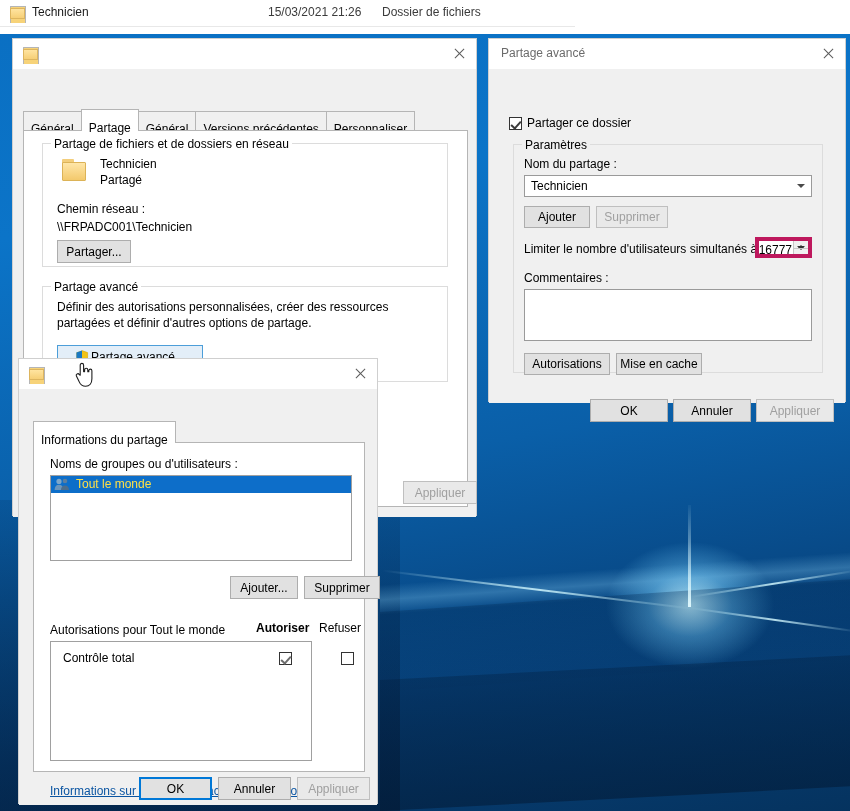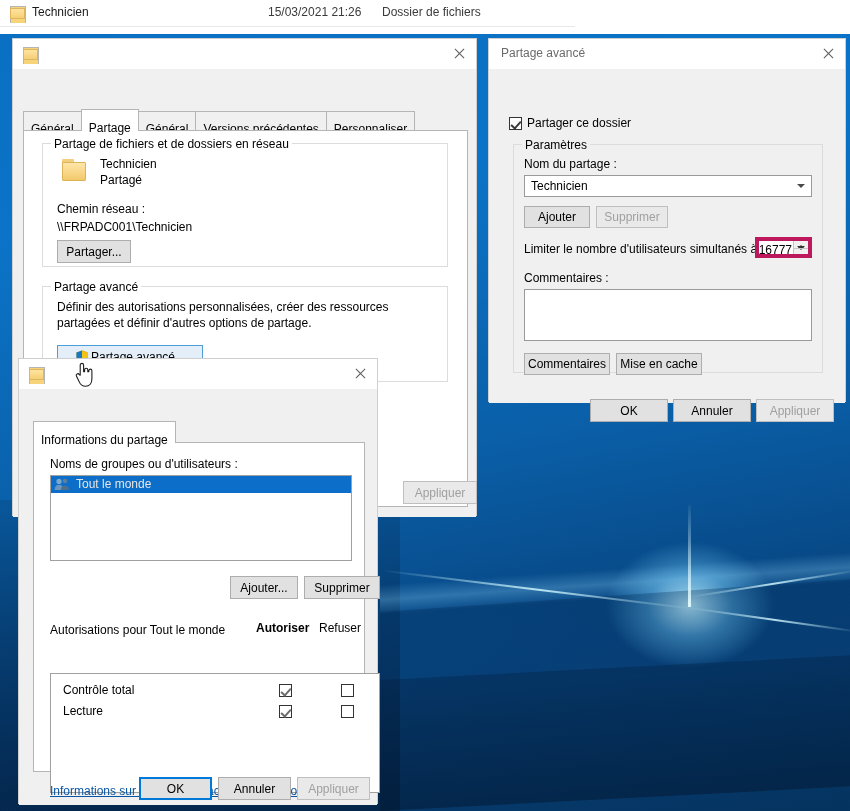--- a/index.html
+++ b/index.html
@@ -374,21 +374,21 @@
   .listrow {
     position: relative;
     height: 17px;
     line-height: 17px;
     font-size: 12px;
     padding-left: 22px;
     box-sizing: border-box;
   }
   .listrow.selected {
     background: #0d6ec9;
-    color: #e5e5e5;
+    color: #fde047;
     padding-left: 25px;
   }
   .users-icon {
     position: absolute;
     left: 3px; top: 2px;
     width: 16px; height: 13px;
   }
 
   
   .permtable {
@@ -551,21 +551,21 @@
           <span class="sbtns">
             <span class="up"></span>
             <span class="dn"></span>
           </span>
           <span class="sdiv"></span>
         </div>
 
         <span class="lbl" style="left:10px; top:126px;">Commentaires :</span>
         <div class="textbox" style="left:10px; top:144px; width:288px; height:52px;"></div>
 
-        <div class="btn" style="left:10px; top:208px; width:86px; height:22px;">Commentaires</div>
+        <div class="btn" style="left:10px; top:208px; width:86px; height:22px;">Autorisations</div>
         <div class="btn" style="left:102px; top:208px; width:86px; height:22px;">Mise en cache</div>
       </div>
 
       <div class="btn" style="left:101px; top:330px; width:78px; height:23px;">OK</div>
       <div class="btn" style="left:184px; top:330px; width:78px; height:23px;">Annuler</div>
       <div class="btn disabled" style="left:267px; top:330px; width:78px; height:23px;">Appliquer</div>
     </div>
   </div>
 
   <div class="dialog" id="dlg-permissions" style="left:18px; top:358px; width:360px; height:446px;">
@@ -601,34 +601,29 @@
           </div>
         </div>
 
         <div class="btn" style="left:196px; top:133px; width:68px; height:23px;">Ajouter...</div>
         <div class="btn" style="left:270px; top:133px; width:76px; height:23px;">Supprimer</div>
 
         <span class="lbl" style="left:16px; top:180px;">Autorisations pour Tout le monde</span>
         <span class="lbl" style="left:222px; top:178px;font-weight:bold;">Autoriser</span>
         <span class="lbl" style="left:285px; top:178px;">Refuser</span>
 
-        <div class="permtable" style="left:16px; top:198px; width:330px; height:120px;margin-top:32px;">
+        <div class="permtable" style="left:16px; top:198px; width:262px; height:120px;">
 
           <div class="permrow" style="top:6px;">
             <span class="pname">Contrôle total</span>
             <span class="cbox checked" style="left:228px; top:4px;"></span>
             <span class="cbox" style="left:290px; top:4px;"></span>
           </div>
 
 
-          <div class="permrow" style="top:6px;">
-            <span class="pname">Lecture</span>
-            <span class="cbox checked" style="left:228px; top:4px;"></span>
-            <span class="cbox" style="left:290px; top:4px;"></span>
-          </div>
         </div>
 
         <span class="link" style="left:16px; top:341px;">Informations sur le contrôle d'accès et les autorisations</span>
       </div>
 
       <div class="btn default" style="left:120px; top:388px; width:73px; height:23px;">OK</div>
       <div class="btn" style="left:199px; top:388px; width:73px; height:23px;">Annuler</div>
       <div class="btn disabled" style="left:278px; top:388px; width:73px; height:23px;">Appliquer</div>
     </div>
   </div>

